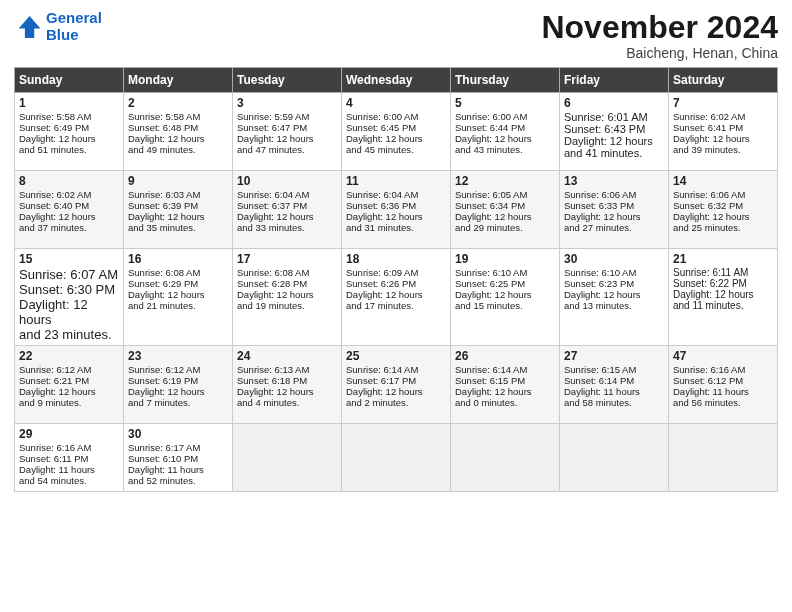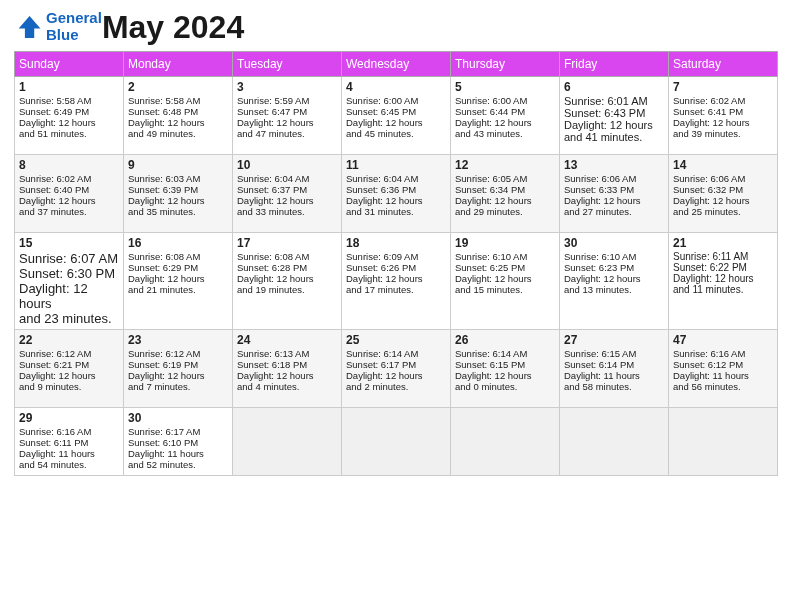--- a/index.html
+++ b/index.html
@@ -10,21 +10,21 @@
       height: 612px;
       overflow: hidden;
     }
     .container {
       width: 792px;
       padding: 10px 14px 10px 14px;
     }
     .header-row {
       display: flex;
       align-items: flex-start;
-      justify-content: flex-start;
+      justify-content: space-between;
       margin-bottom: 6px;
     }
     .logo {
       display: flex;
       align-items: center;
       gap: 4px;
     }
     .logo-text {
       font-size: 15px;
       font-weight: bold;
@@ -50,24 +50,24 @@
     .subtitle {
       font-size: 14px;
       color: #444;
     }
     table {
       width: 100%;
       border-collapse: collapse;
       table-layout: fixed;
     }
     thead tr th {
-      background-color: #d946ef;
+      background-color: #404040;
       color: #fff;
       font-size: 12px;
-      font-weight: normal;
+      font-weight: bold;
       padding: 5px 4px;
       text-align: left;
       border: 1px solid #aaa;
     }
     tbody tr td {
       vertical-align: top;
       border: 1px solid #ccc;
       padding: 3px 4px;
       font-size: 9.5px;
       color: #222;
@@ -98,21 +98,22 @@
     <div class="logo">
       <svg class="logo-icon" viewBox="0 0 36 36">
         <polygon points="20,4 34,20 26,20 26,32 14,32 14,20 6,20" fill="#1565c0"></polygon>
       </svg>
       <div class="logo-text">
         <span>General</span><br>
         <span style="color:#1565c0">Blue</span>
       </div>
     </div>
     <div class="title-block">
-      <div class="month-title">May 2024</div>
+      <div class="month-title">November 2024</div>
+      <div class="subtitle">Baicheng, Henan, China</div>
     </div>
   </div>
 
   <table>
     <thead>
       <tr>
         <th>Sunday</th>
         <th>Monday</th>
         <th>Tuesday</th>
         <th>Wednesday</th>

